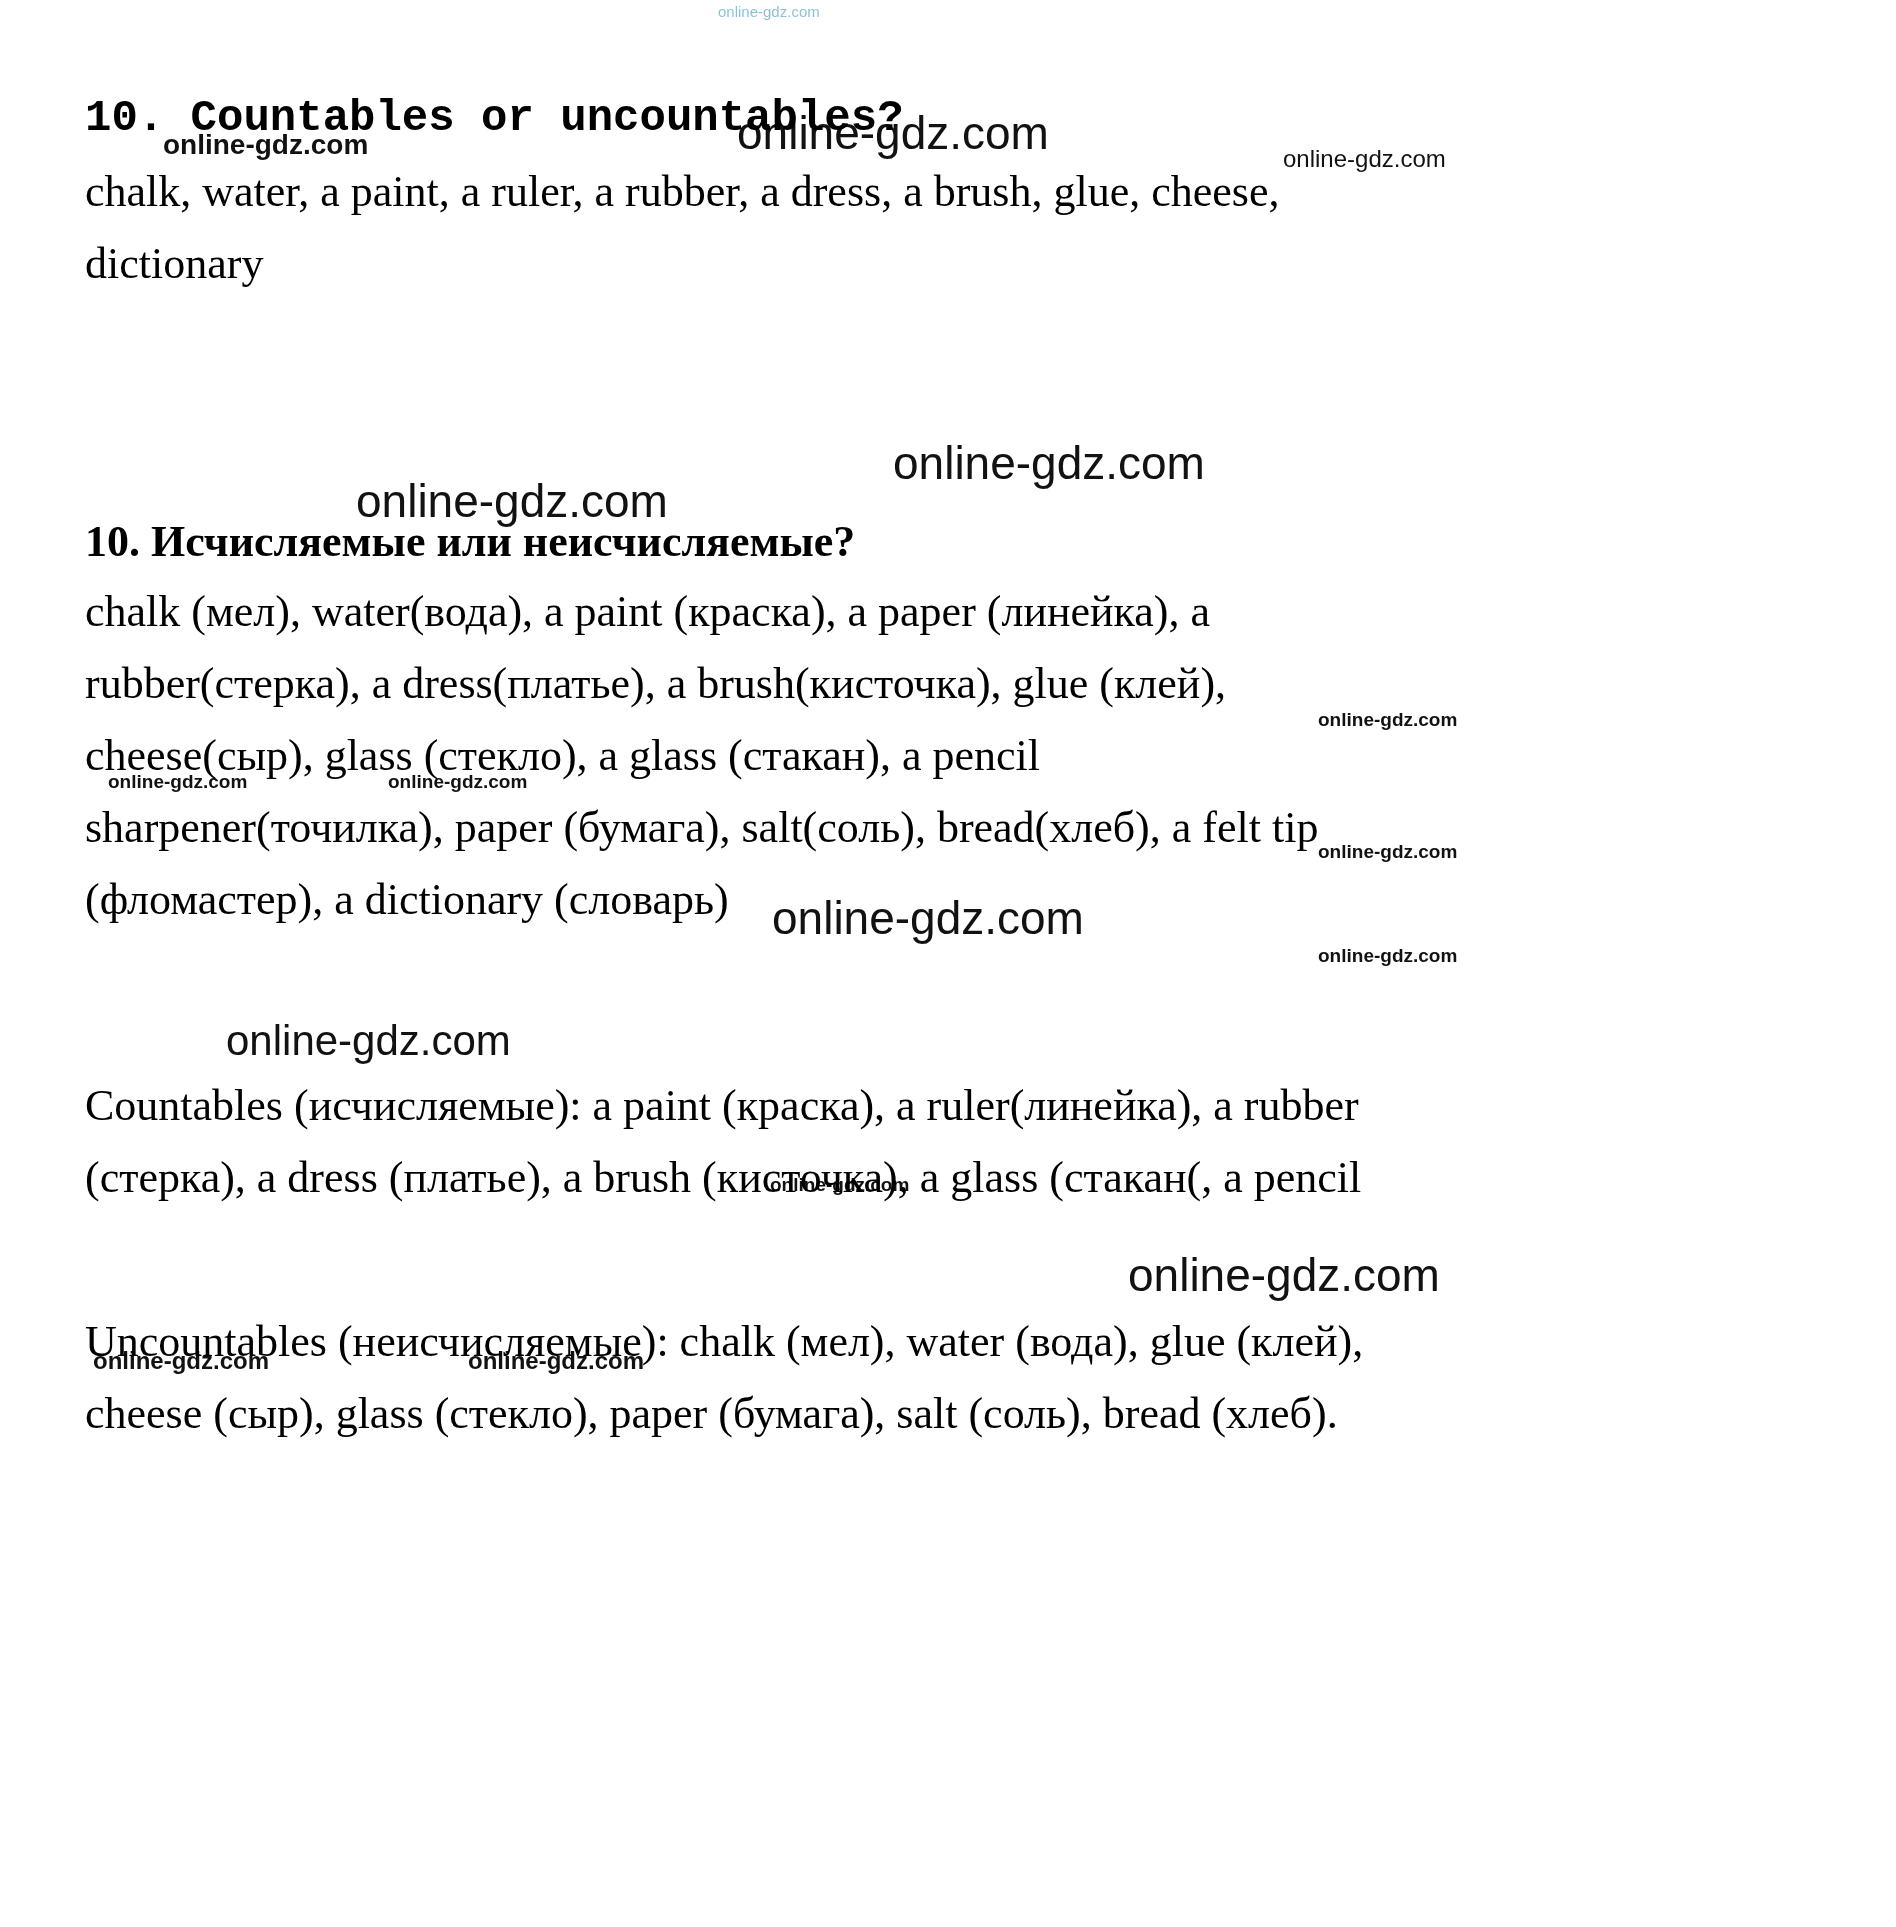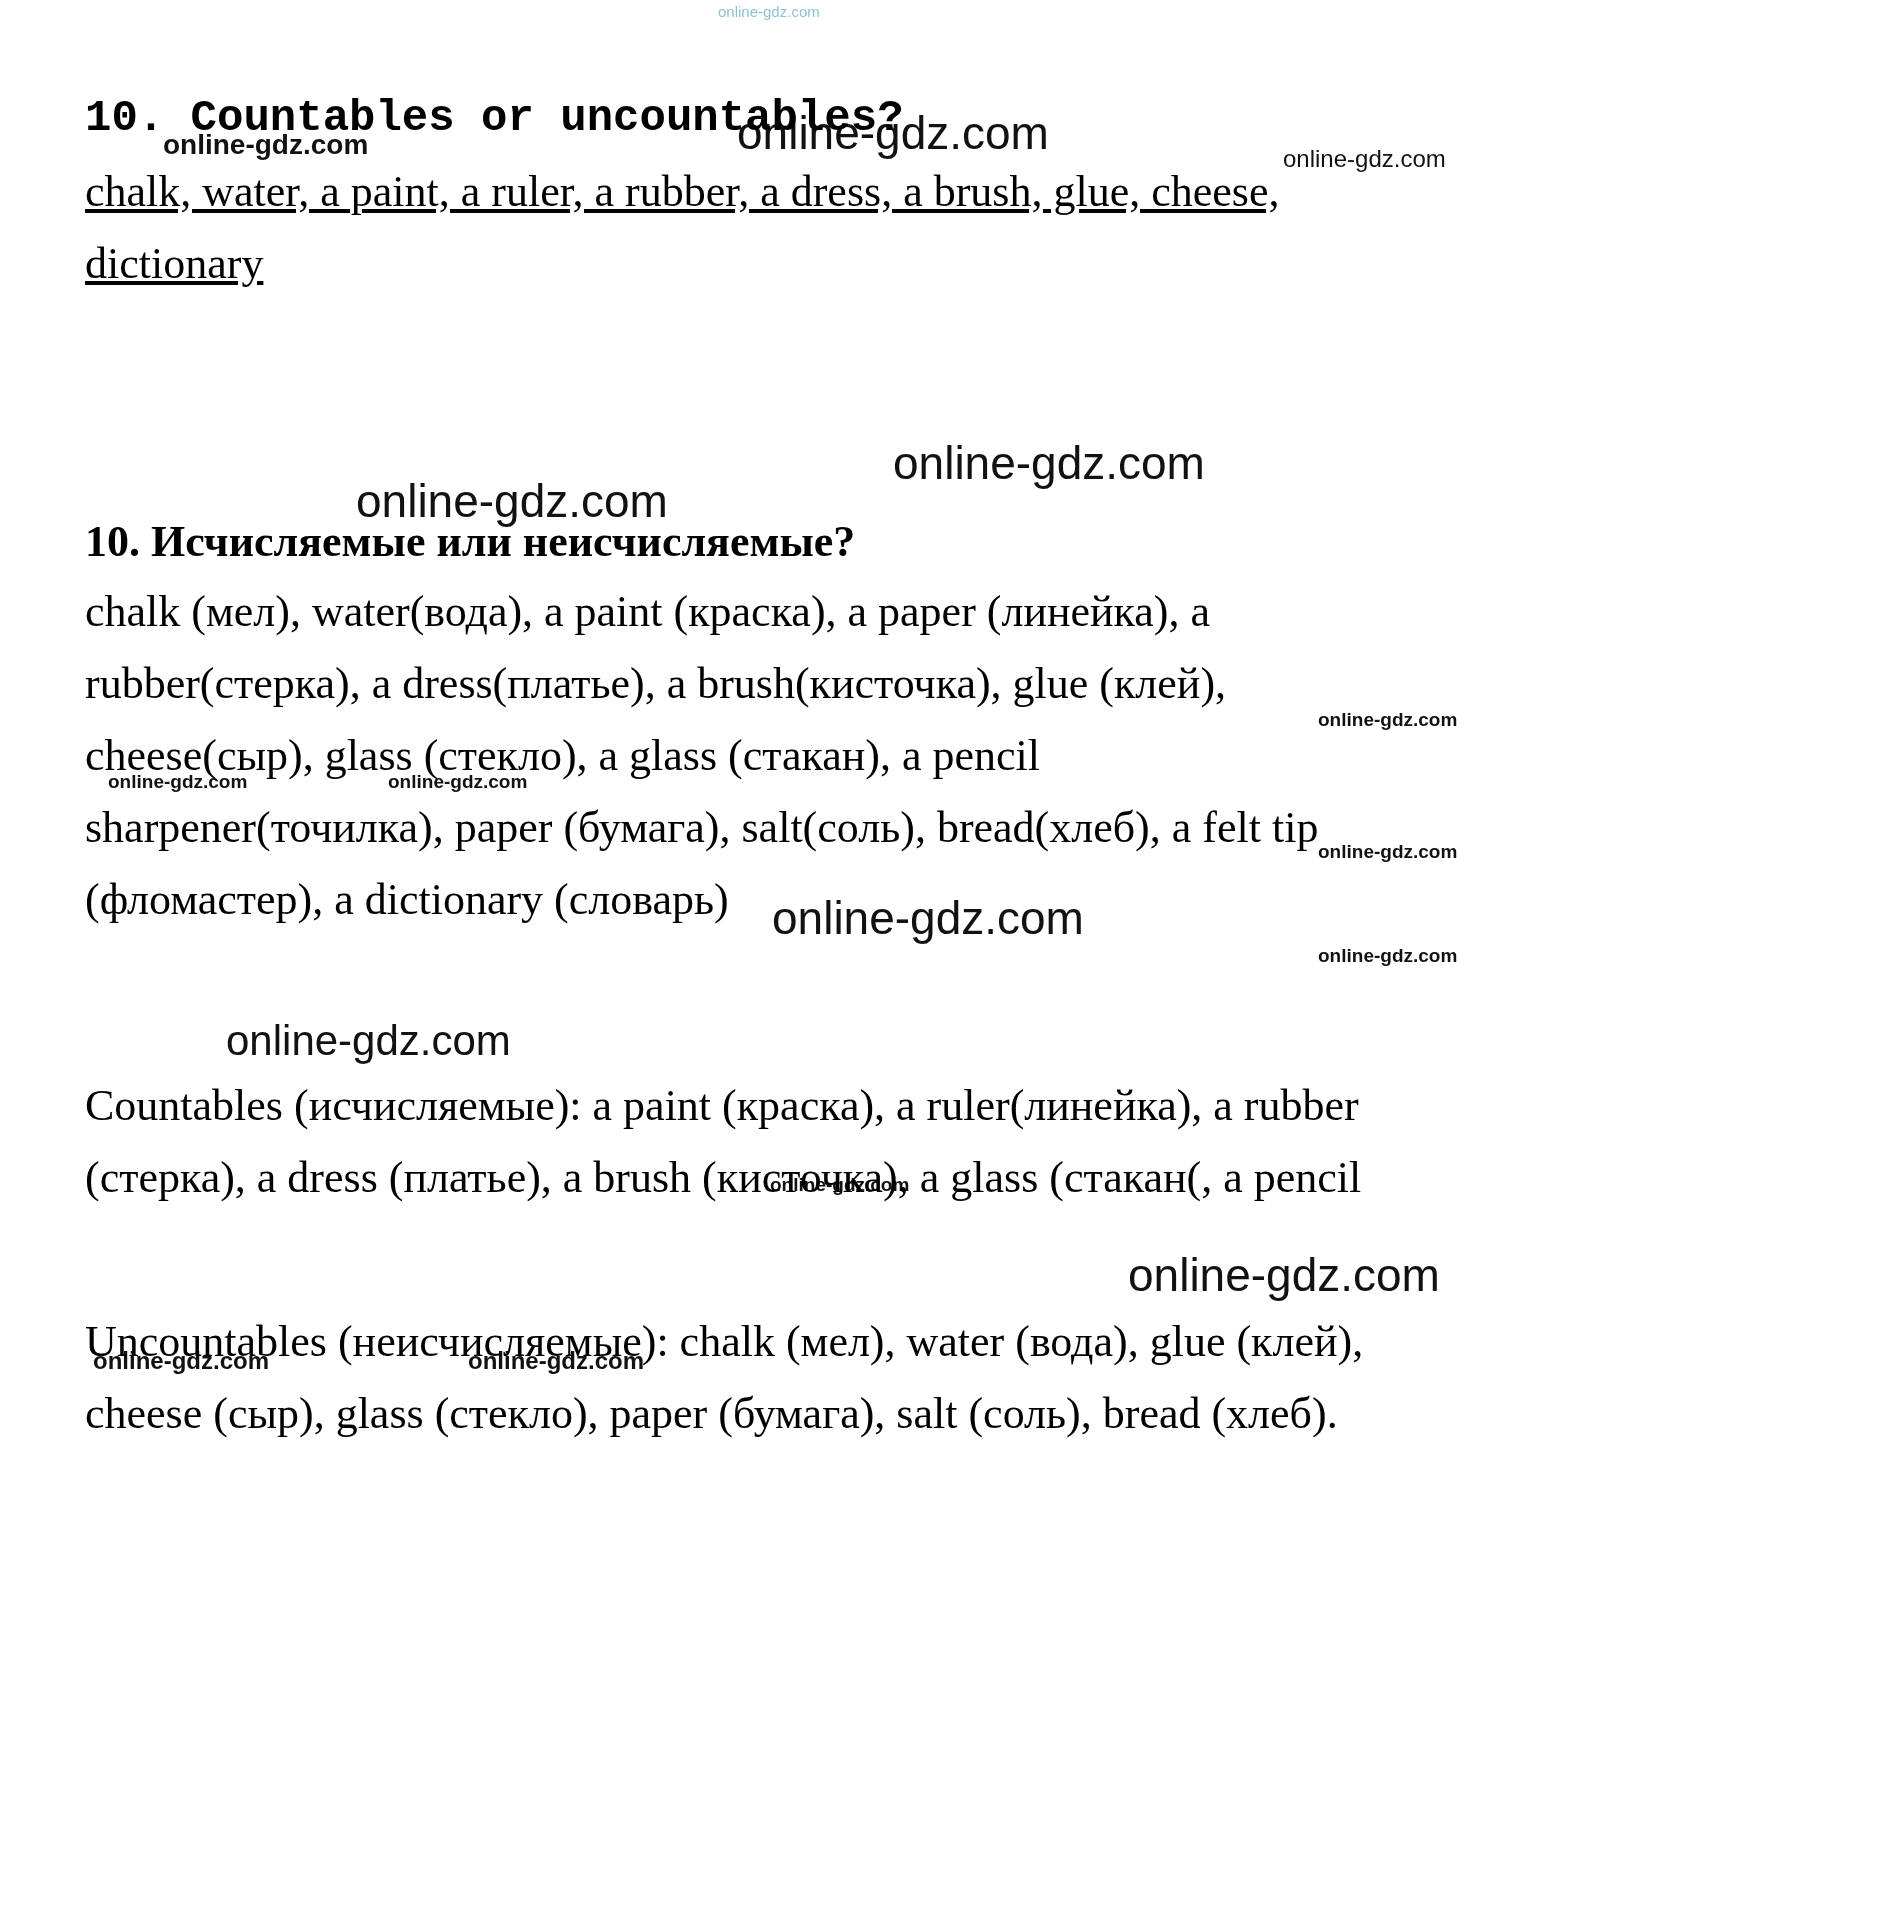--- a/index.html
+++ b/index.html
@@ -85,21 +85,21 @@
   <span class="wm" style="left:770px; top:1175px; font-size:19px; font-weight:700;">online-gdz.com</span>
 
   <span class="wm" style="left:1128px; top:1250px; font-size:46px; font-weight:500;">online-gdz.com</span>
 
   <span class="wm" style="left:93px; top:1348px; font-size:24px; font-weight:700;">online-gdz.com</span>
 
   <span class="wm" style="left:468px; top:1348px; font-size:24px; font-weight:700;">online-gdz.com</span>
 
   <h1 class="heading" style="top:88px;font-family:Liberation Mono, monospace;">10. Countables or uncountables?</h1>
 
-  <div class="para" style="top:156px;text-decoration:underline;">
+  <div class="para" style="top:156px;">
     <div class="line">chalk, water, a paint, a ruler, a rubber, a dress, a brush, glue, cheese,</div>
     <div class="line">dictionary</div>
   </div>
 
   <h1 class="heading" style="top:512px;">10. Исчисляемые или неисчисляемые?</h1>
 
   <div class="para" style="top:576px;">
     <div class="line">chalk (мел), water(вода), a paint (краска), a paper (линейка), a</div>
     <div class="line">rubber(стерка), a dress(платье), a brush(кисточка), glue (клей),</div>
     <div class="line">cheese(сыр), glass (стекло), a glass (стакан), a pencil</div>

